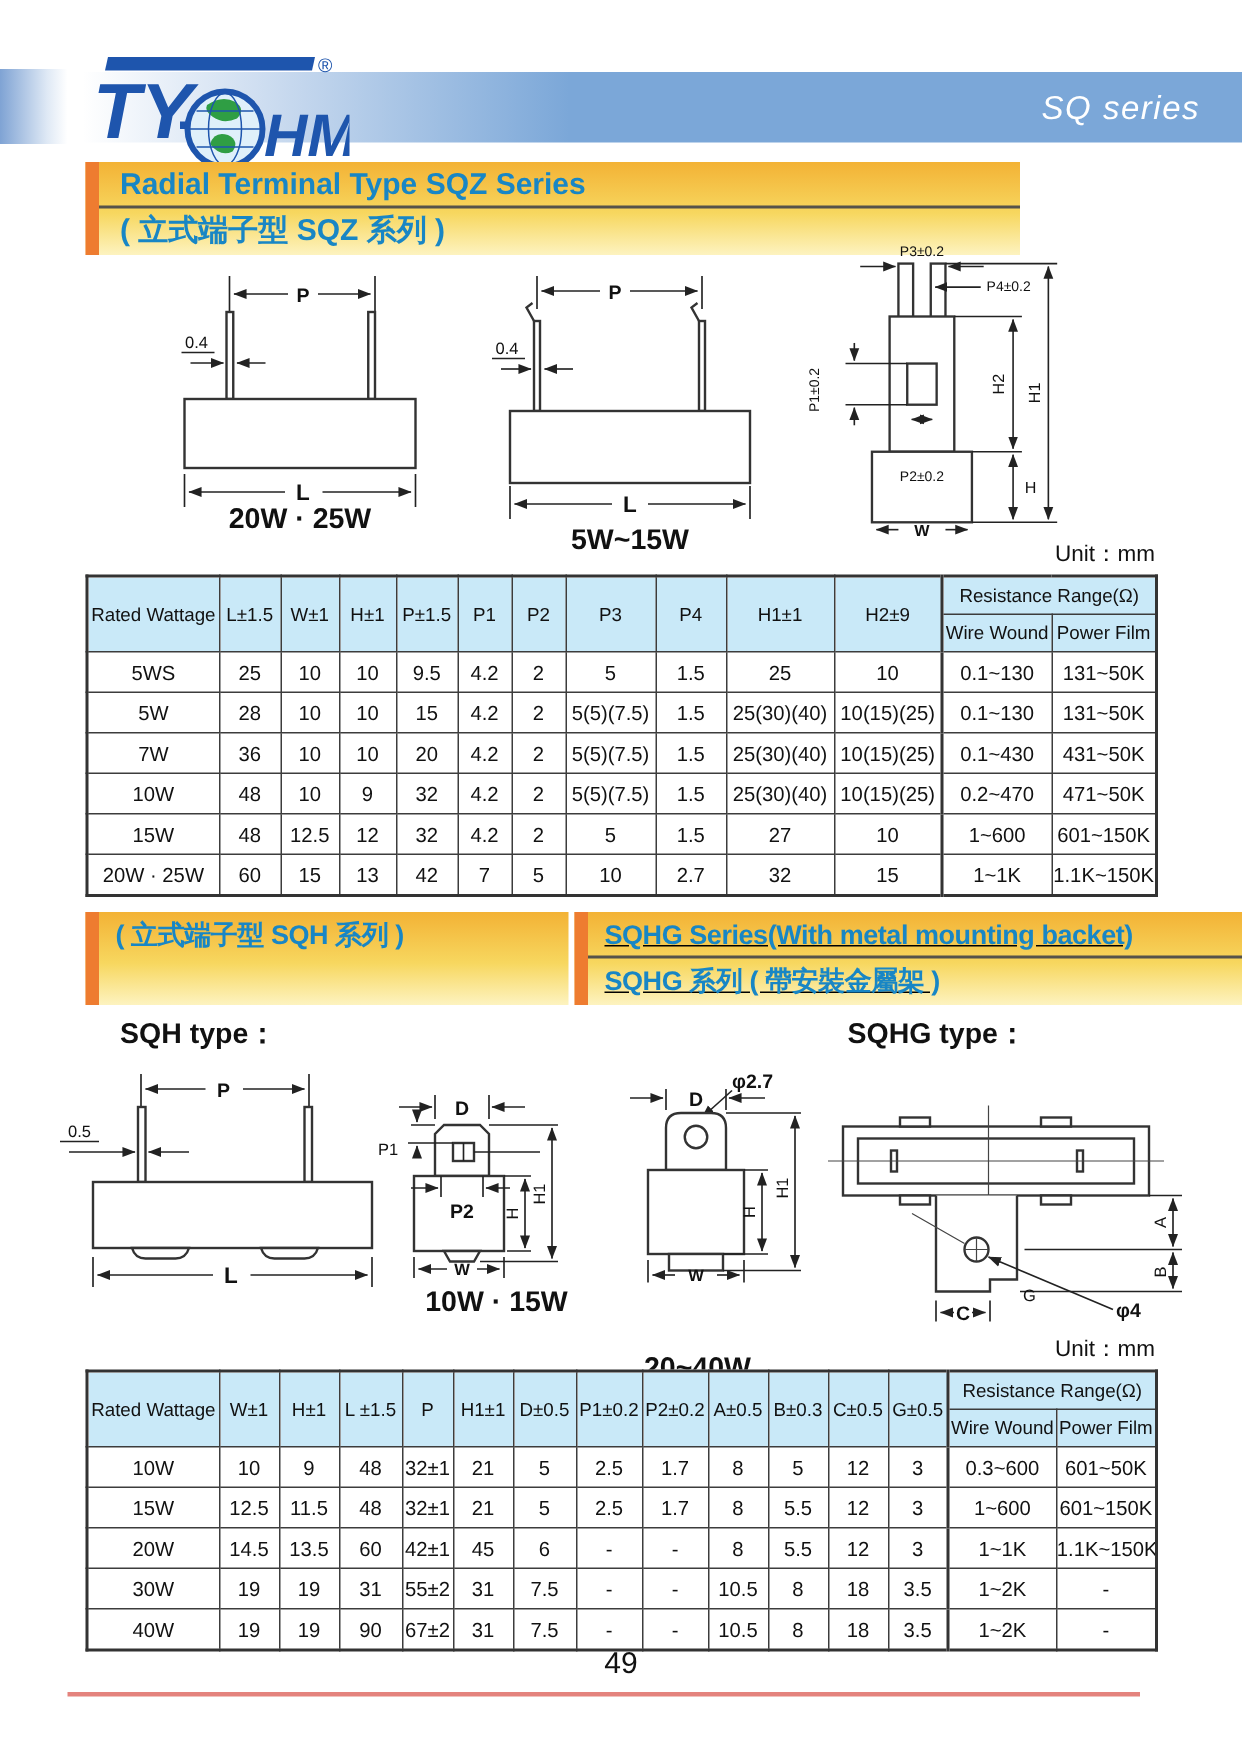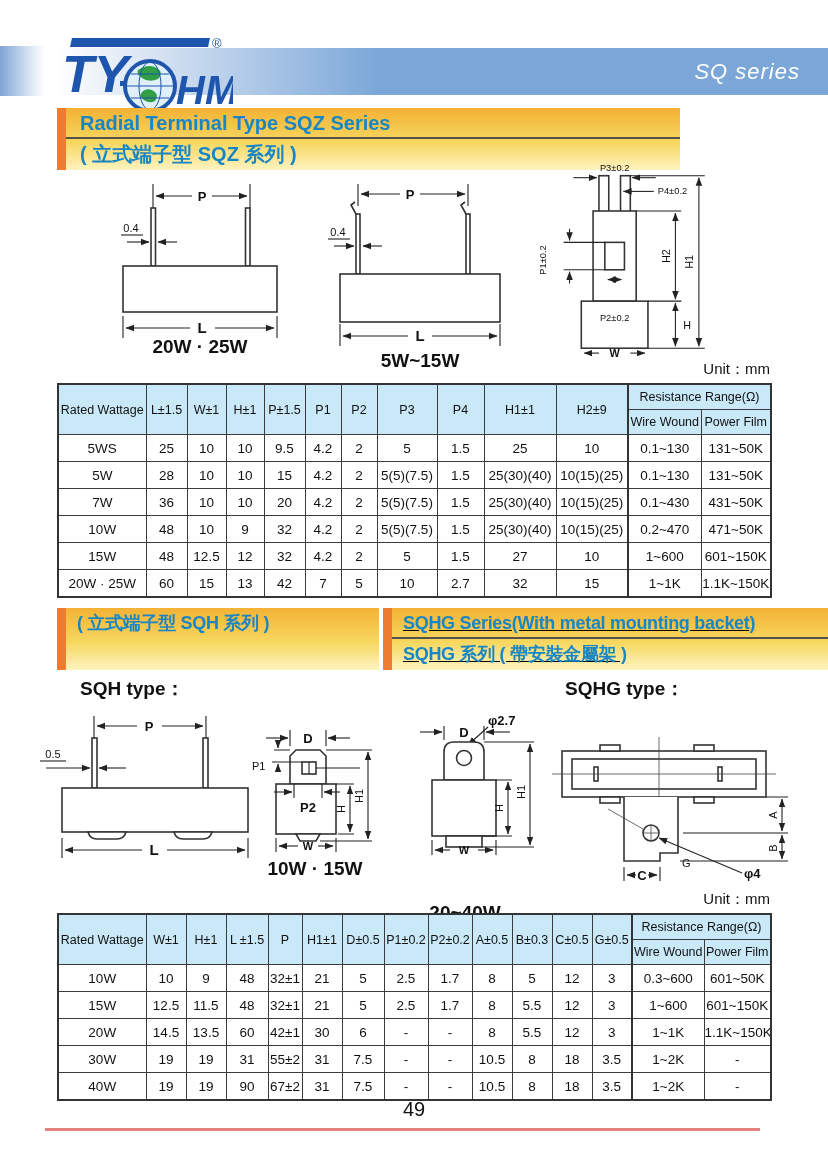--- a/index.html
+++ b/index.html
@@ -346,21 +346,21 @@
     <line class="dim" x1="108" y1="64" x2="108" y2="110" marker-start="url(#arr)" marker-end="url(#arr)"></line>
     <text class="dl" transform="rotate(-90 103 87)" x="103" y="87" text-anchor="middle">H</text>
     <path class="dim" d="M84,28 H130 M78,119 H130"></path>
     <line class="dim" x1="126" y1="30" x2="126" y2="117" marker-start="url(#arr)" marker-end="url(#arr)"></line>
     <text class="dl" transform="rotate(-90 121 74)" x="121" y="74" text-anchor="middle">H1</text>
     <path class="dim" d="M34,116 V130 M94,116 V130"></path>
     <line class="dim" x1="56" y1="124" x2="37" y2="124" marker-end="url(#arr)"></line>
     <line class="dim" x1="76" y1="124" x2="91" y2="124" marker-end="url(#arr)"></line>
     <text class="dl" x="66" y="128" text-anchor="middle" font-weight="bold">W</text>
   </svg>
-  <div class="cap" style="left:240px;top:858px;width:150px;text-align:center;">10W · 15W</div>
+  <div class="cap" style="left:256px;top:858px;width:150px;text-align:center;">10W · 15W</div>
 
   <svg class="abs" style="left:388px;top:712px;" width="165" height="148" viewBox="0 0 165 148">
     <text class="dlb" x="100" y="13">φ2.7</text>
     <line class="dim" x1="100" y1="15" x2="80" y2="33" marker-end="url(#arr)"></line>
     <path class="dim" d="M56,14 V28 M96,14 V28"></path>
     <line class="dim" x1="32" y1="20" x2="54" y2="20" marker-end="url(#arr)"></line>
     <line class="dim" x1="122" y1="20" x2="98" y2="20" marker-end="url(#arr)"></line>
     <text class="dlb" x="76" y="25" text-anchor="middle">D</text>
     <path class="part" d="M56,68 V40 Q56,30 66,30 H86 Q96,30 96,40 V68 Z"></path>
     <circle class="part" cx="76" cy="46" r="7.5" stroke-width="1.3"></circle>
@@ -482,21 +482,21 @@
           <td>3</td>
           <td class="thick-left">1~600</td>
           <td>601~150K</td>
         </tr>
         <tr>
           <td>20W</td>
           <td>14.5</td>
           <td>13.5</td>
           <td>60</td>
           <td>42±1</td>
-          <td>30</td>
+          <td>45</td>
           <td>6</td>
           <td>-</td>
           <td>-</td>
           <td>8</td>
           <td>5.5</td>
           <td>12</td>
           <td>3</td>
           <td class="thick-left">1~1K</td>
           <td>1.1K~150K</td>
         </tr>

